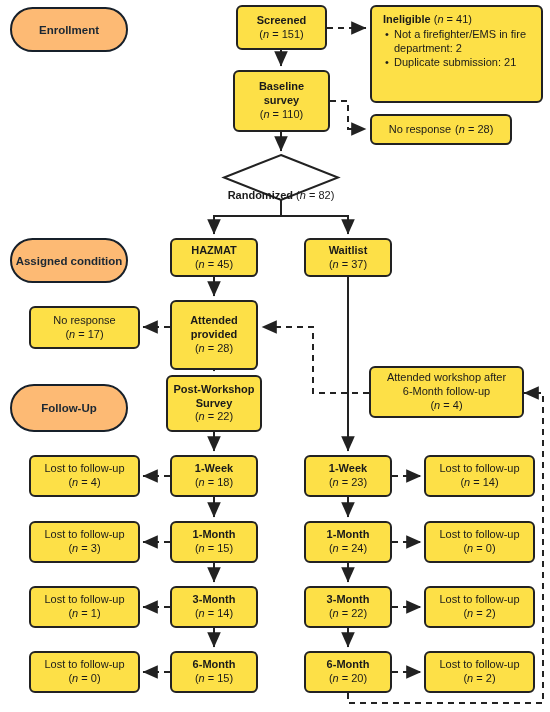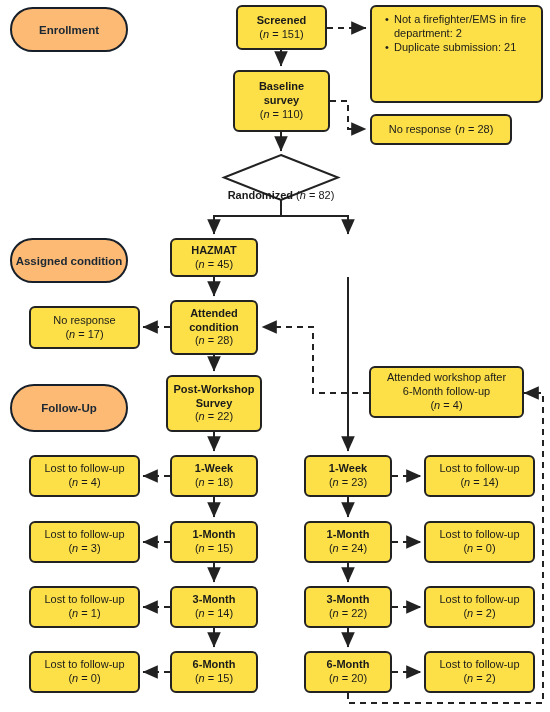--- a/index.html
+++ b/index.html
@@ -127,20 +127,24 @@
   </div>
 
   <div class="node bold" style="left:233px;top:70px;width:97px;height:62px;">
     <span class="ln">Baseline</span>
     <span class="ln">survey</span>
     <span class="ln nval">(<i>n</i> = 110)</span>
   </div>
 
   <div class="node" style="left:370px;top:5px;width:173px;height:98px;justify-content:flex-start;">
     <div class="bullets">
+      <span class="hd">
+        <span>Ineligible</span>
+        <span class="nval">(<i>n</i> = 41)</span>
+      </span>
       <ul>
         <li>Not a firefighter/EMS in fire department: 2</li>
         <li>Duplicate submission: 21</li>
       </ul>
     </div>
   </div>
 
   <div class="node onelinebox" style="left:370px;top:114px;width:142px;height:31px;flex-direction:row;gap:4px;">
     <span>No response</span>
     <span class="nval">(<i>n</i> = 28)</span>
@@ -151,24 +155,28 @@
       <span class="ln">Randomized</span>
       <span class="ln nval">(<i>n</i> = 82)</span>
     </div>
   </div>
 
   <div class="node bold" style="left:170px;top:238px;width:88px;height:39px;">
     <span class="ln">HAZMAT</span>
     <span class="ln nval">(<i>n</i> = 45)</span>
   </div>
 
-
-  <div class="node bold" style="left:170px;top:300px;width:88px;height:55px;">
+  <div class="node bold" style="left:304px;top:238px;width:88px;height:39px;">
+    <span class="ln">Waitlist</span>
+    <span class="ln nval">(<i>n</i> = 37)</span>
+  </div>
+
+  <div class="node bold" style="left:170px;top:300px;width:88px;height:70px;">
     <span class="ln">Attended</span>
-    <span class="ln">condition</span>
+    <span class="ln">provided</span>
     <span class="ln nval">(<i>n</i> = 28)</span>
   </div>
 
   <div class="node" style="left:29px;top:306px;width:111px;height:43px;">
     <span class="ln">No response</span>
     <span class="ln nval">(<i>n</i> = 17)</span>
   </div>
 
   <div class="node bold" style="left:166px;top:375px;width:96px;height:57px;">
     <span class="ln">Post-Workshop</span>

